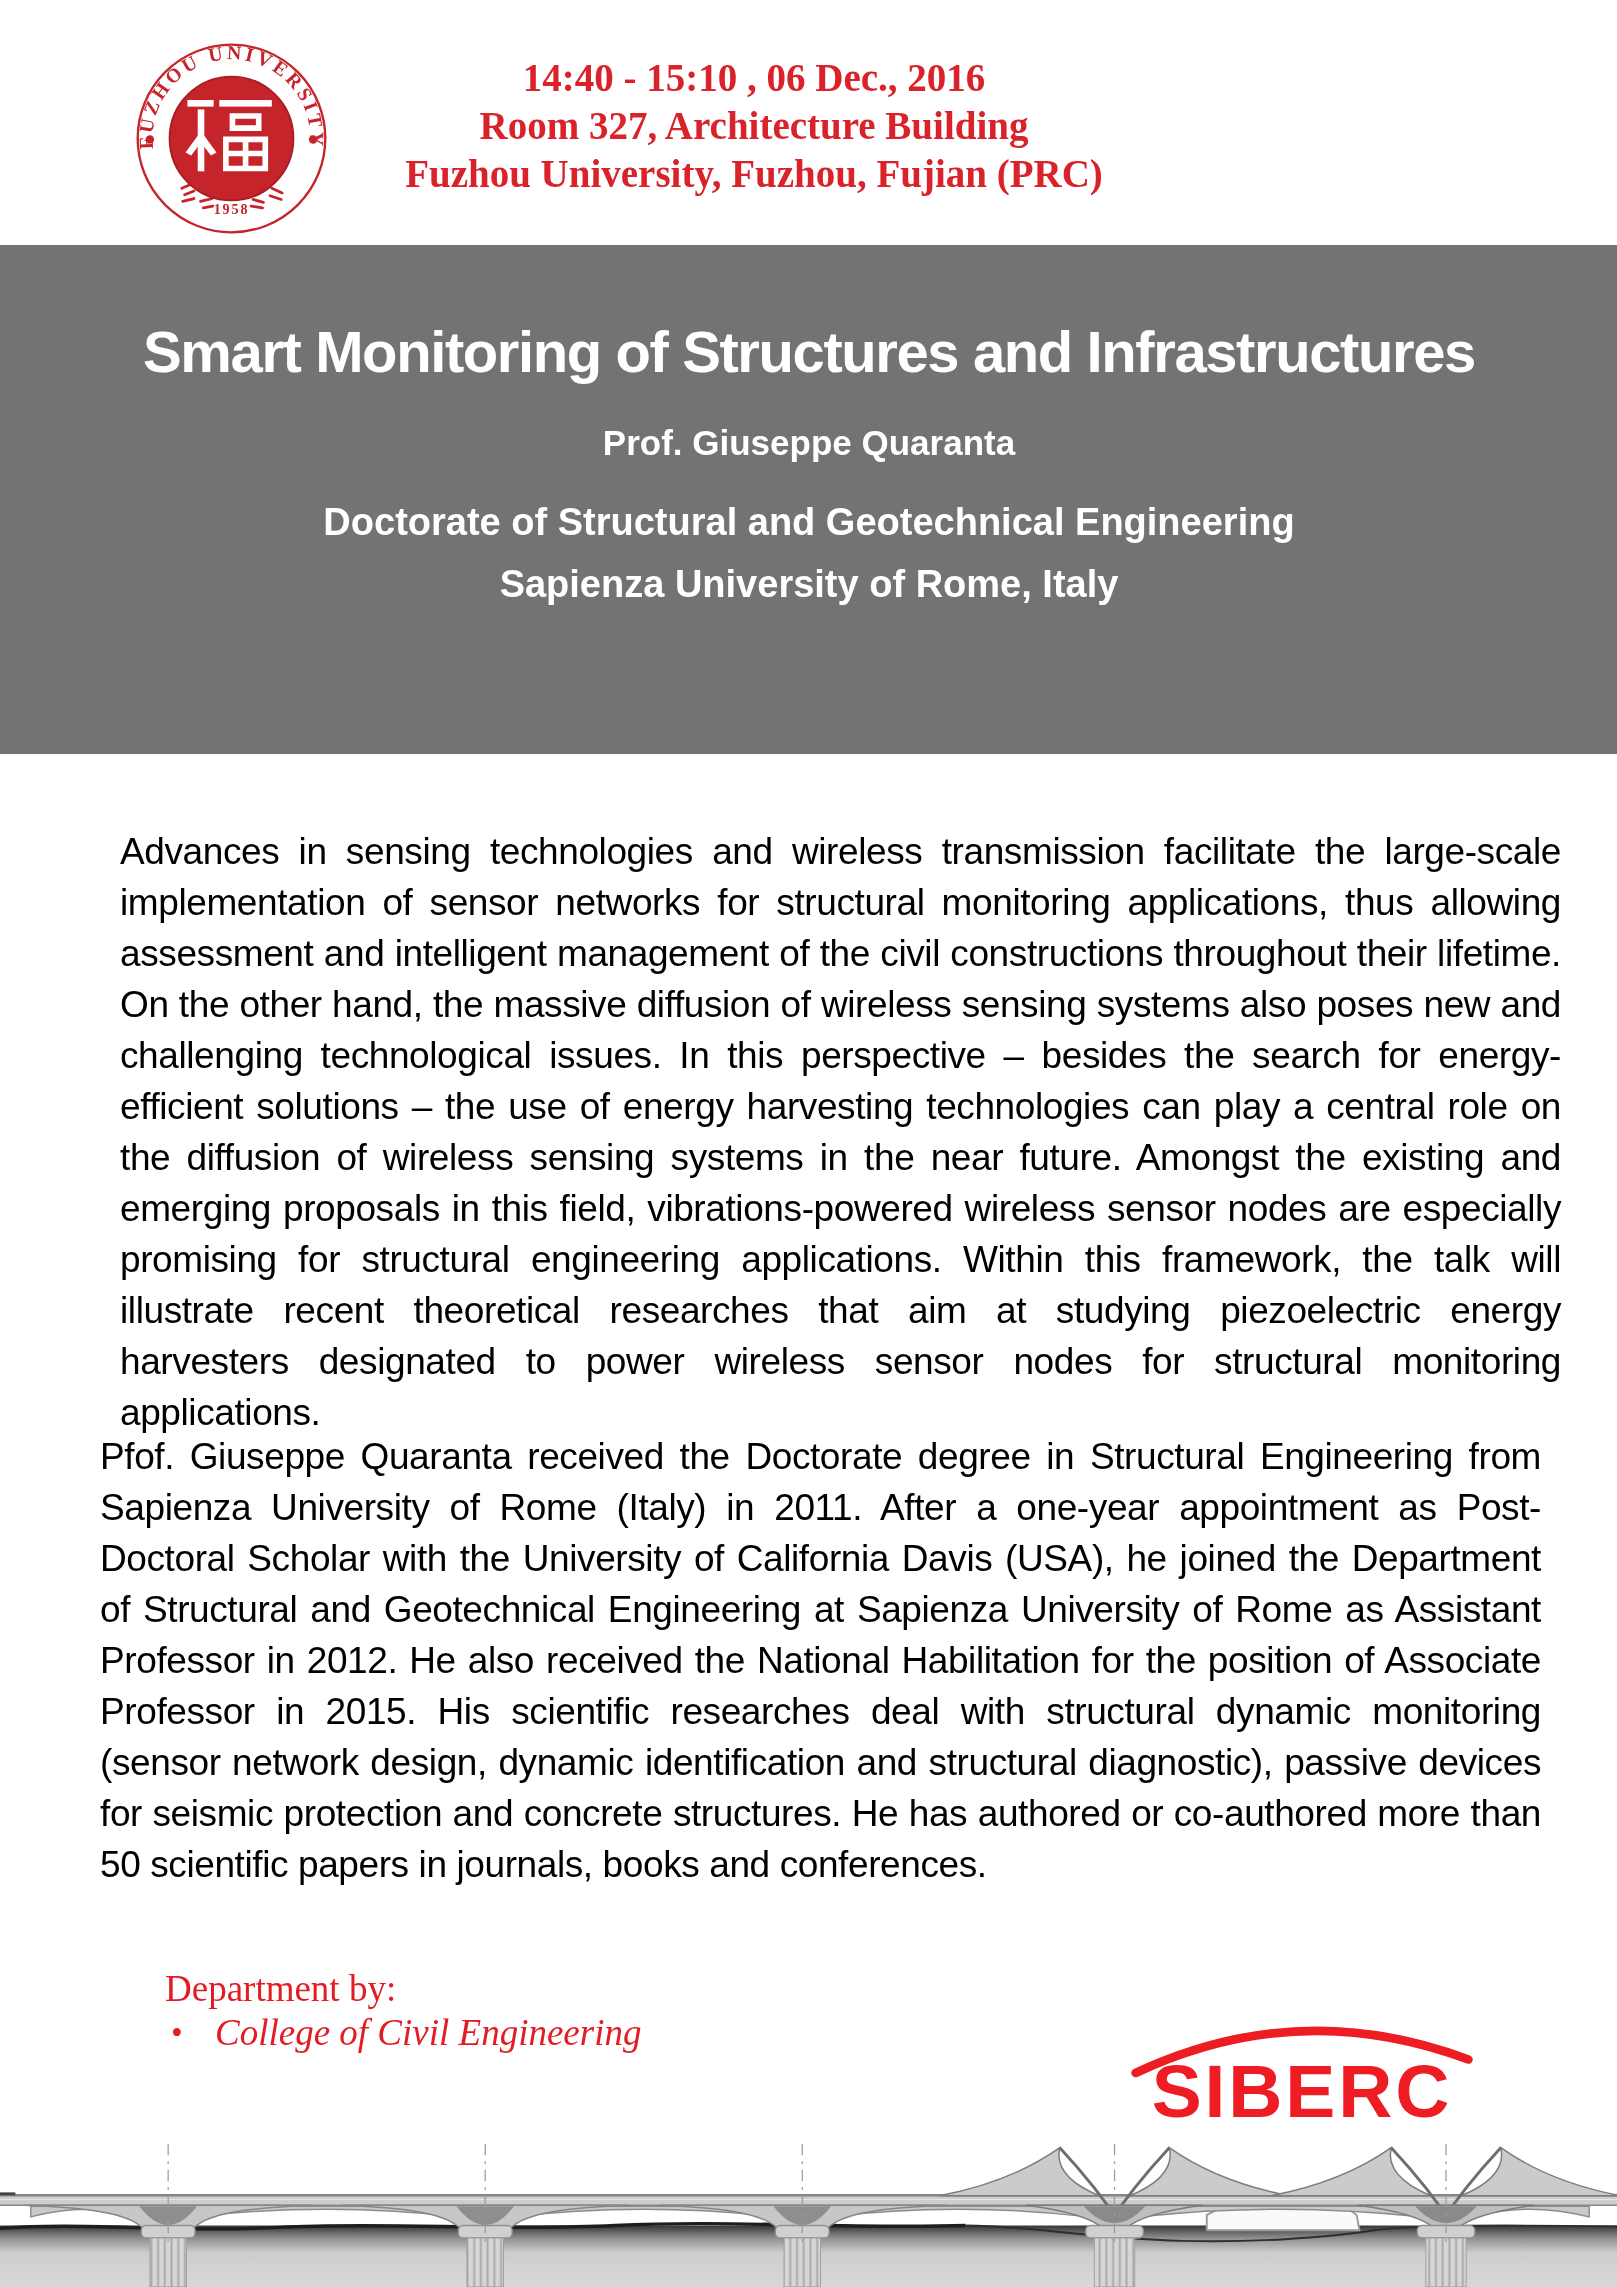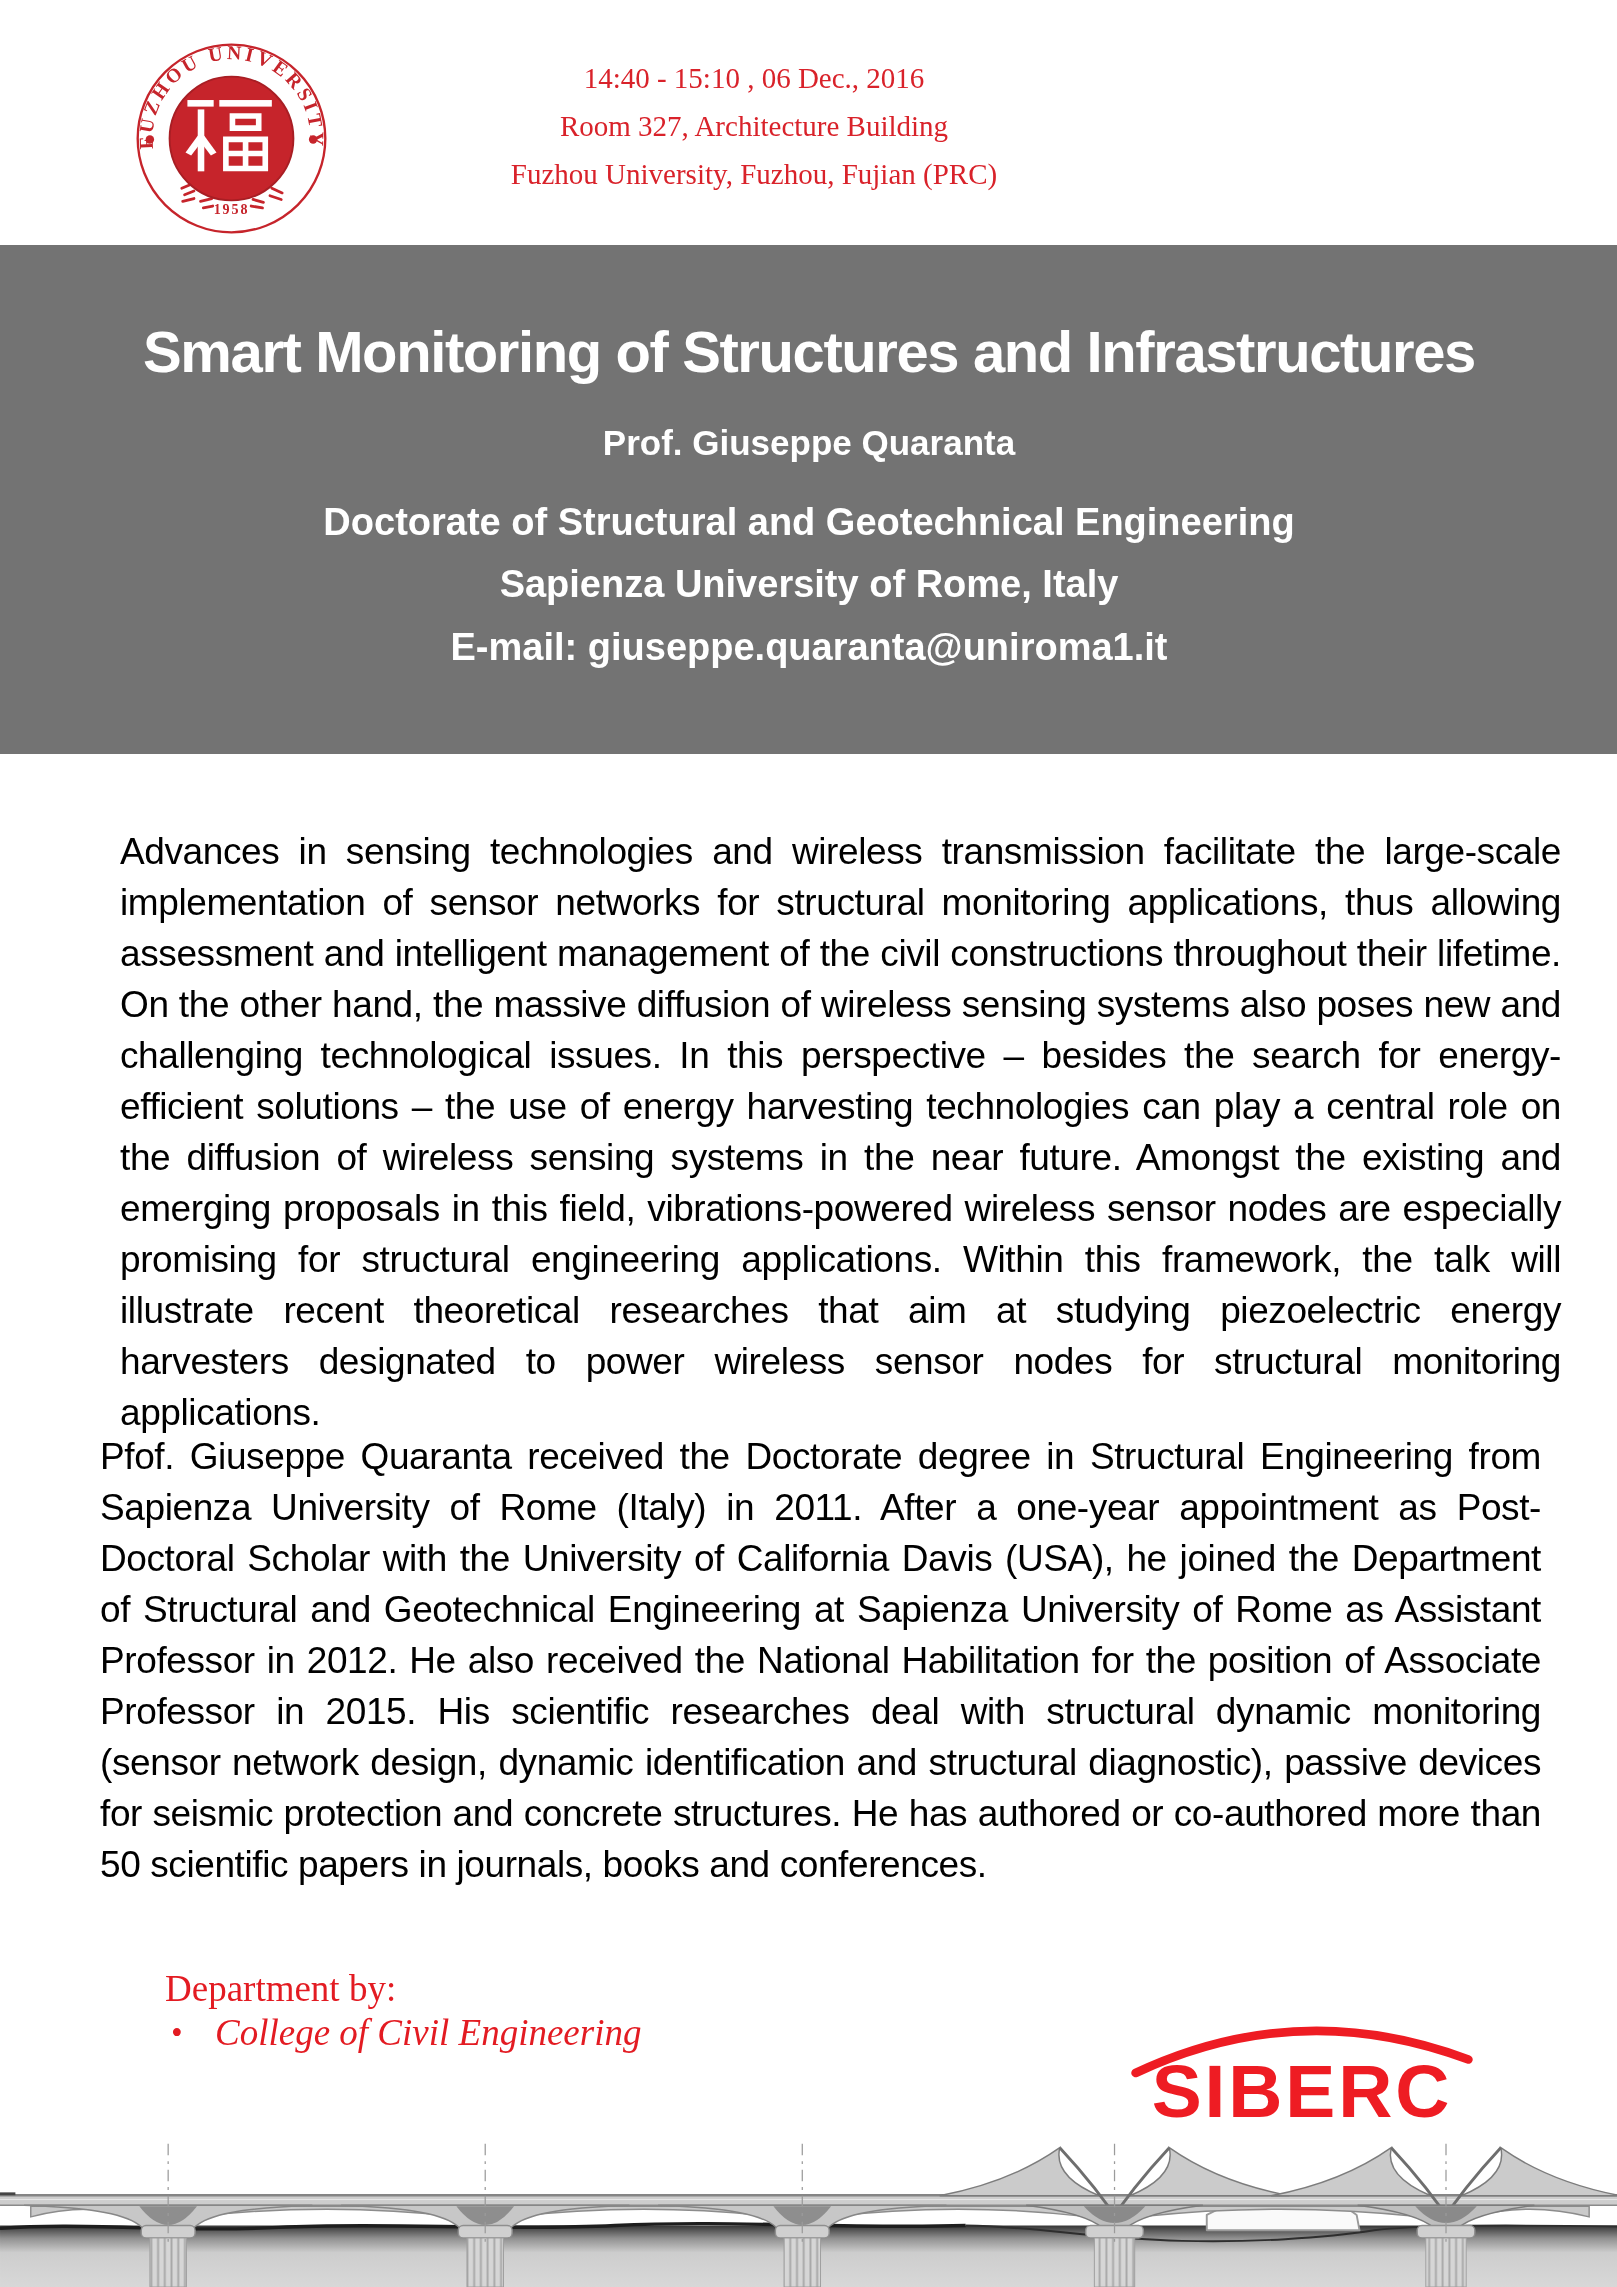--- a/index.html
+++ b/index.html
@@ -5,21 +5,21 @@
   html,body{margin:0;padding:0;}
   body{
     width:1618px;height:2287px;position:relative;background:#ffffff;
     overflow:hidden;font-family:"Liberation Sans",sans-serif;
   }
   
   .seal{position:absolute;left:133px;top:40px;width:197px;height:197px;}
   .header-text{
     position:absolute;left:0;top:54px;width:1508px;text-align:center;
     color:#d9222a;font-family:"Liberation Serif",serif;
-    font-size:29px;line-height:48px;font-weight:normal;
+    font-size:39px;line-height:48px;font-weight:bold;
   }
   
   .banner{
     position:absolute;left:0;top:245px;width:1618px;height:509px;
     background:#737373;color:#ffffff;
   }
   .banner div{position:absolute;left:0;width:100%;text-align:center;font-weight:bold;}
   .banner .title{top:77px;font-size:58px;line-height:60px;letter-spacing:-1.4px;}
   .banner .speaker{top:173px;font-size:35px;line-height:50px;}
   .banner .dept{top:257px;font-size:38px;line-height:40px;}
@@ -92,21 +92,20 @@
   <div>14:40 - 15:10 , 06 Dec., 2016</div>
   <div>Room 327, Architecture Building</div>
   <div>Fuzhou University, Fuzhou, Fujian (PRC)</div>
 </div>
 
 <div class="banner">
   <div class="title">Smart Monitoring of Structures and Infrastructures</div>
   <div class="speaker">Prof. Giuseppe Quaranta</div>
   <div class="dept">Doctorate of Structural and Geotechnical Engineering</div>
   <div class="univ">Sapienza University of Rome, Italy</div>
-  <div class="email">E-mail: giuseppe.quaranta@uniroma1.it</div>
 </div>
 
 <div class="para abstract">Advances in sensing technologies and wireless transmission facilitate the large-scale implementation of sensor networks for structural monitoring applications, thus allowing assessment and intelligent management of the civil constructions throughout their lifetime. On the other hand, the massive diffusion of wireless sensing systems also poses new and challenging technological issues. In this perspective – besides the search for energy-efficient solutions – the use of energy harvesting technologies can play a central role on the diffusion of wireless sensing systems in the near future. Amongst the existing and emerging proposals in this field, vibrations-powered wireless sensor nodes are especially promising for structural engineering applications. Within this framework, the talk will illustrate recent theoretical researches that aim at studying piezoelectric energy harvesters designated to power wireless sensor nodes for structural monitoring applications.</div>
 <div class="para bio">Pfof. Giuseppe Quaranta received the Doctorate degree in Structural Engineering from Sapienza University of Rome (Italy) in 2011. After a one-year appointment as Post-Doctoral Scholar with the University of California Davis (USA), he joined the Department of Structural and Geotechnical Engineering at Sapienza University of Rome as Assistant Professor in 2012. He also received the National Habilitation for the position of Associate Professor in 2015. His scientific researches deal with structural dynamic monitoring (sensor network design, dynamic identification and structural diagnostic), passive devices for seismic protection and concrete structures. He has authored or co-authored more than 50 scientific papers in journals, books and conferences.</div>
 
 <div class="organized">
   <div>Department by:</div>
   <ul>
     <li>College of Civil Engineering</li>
   </ul>

